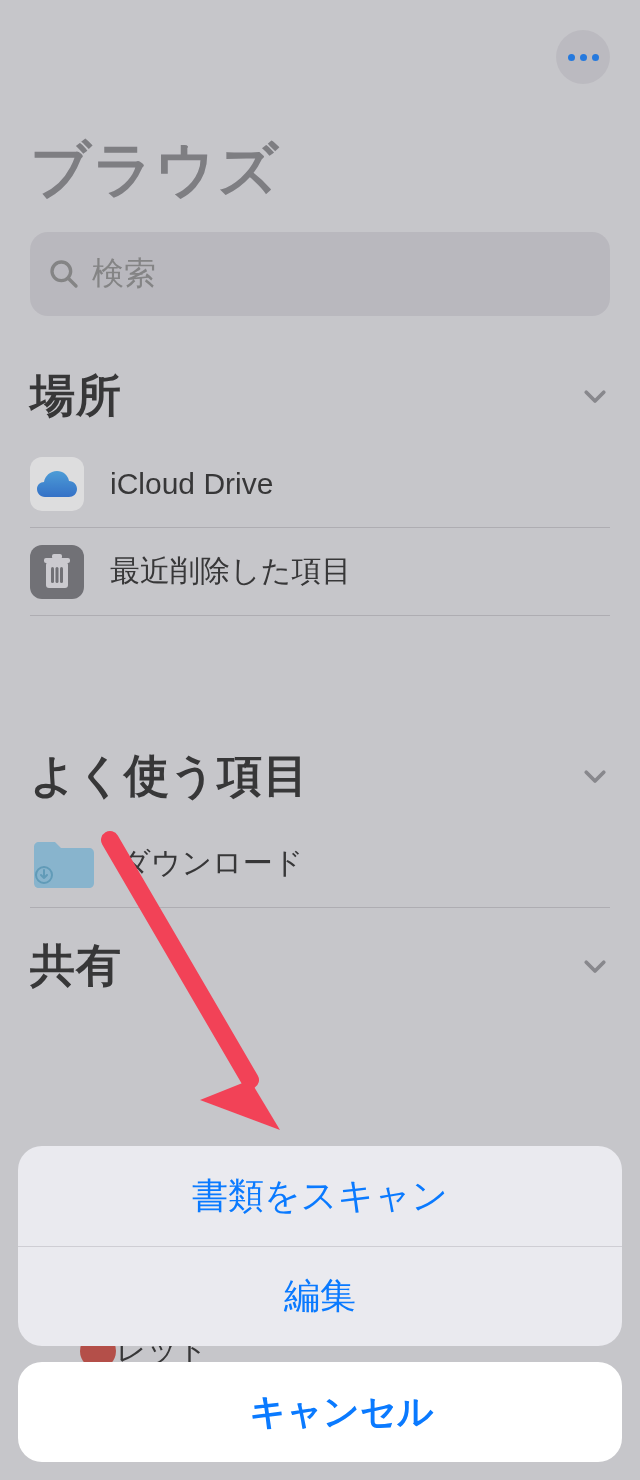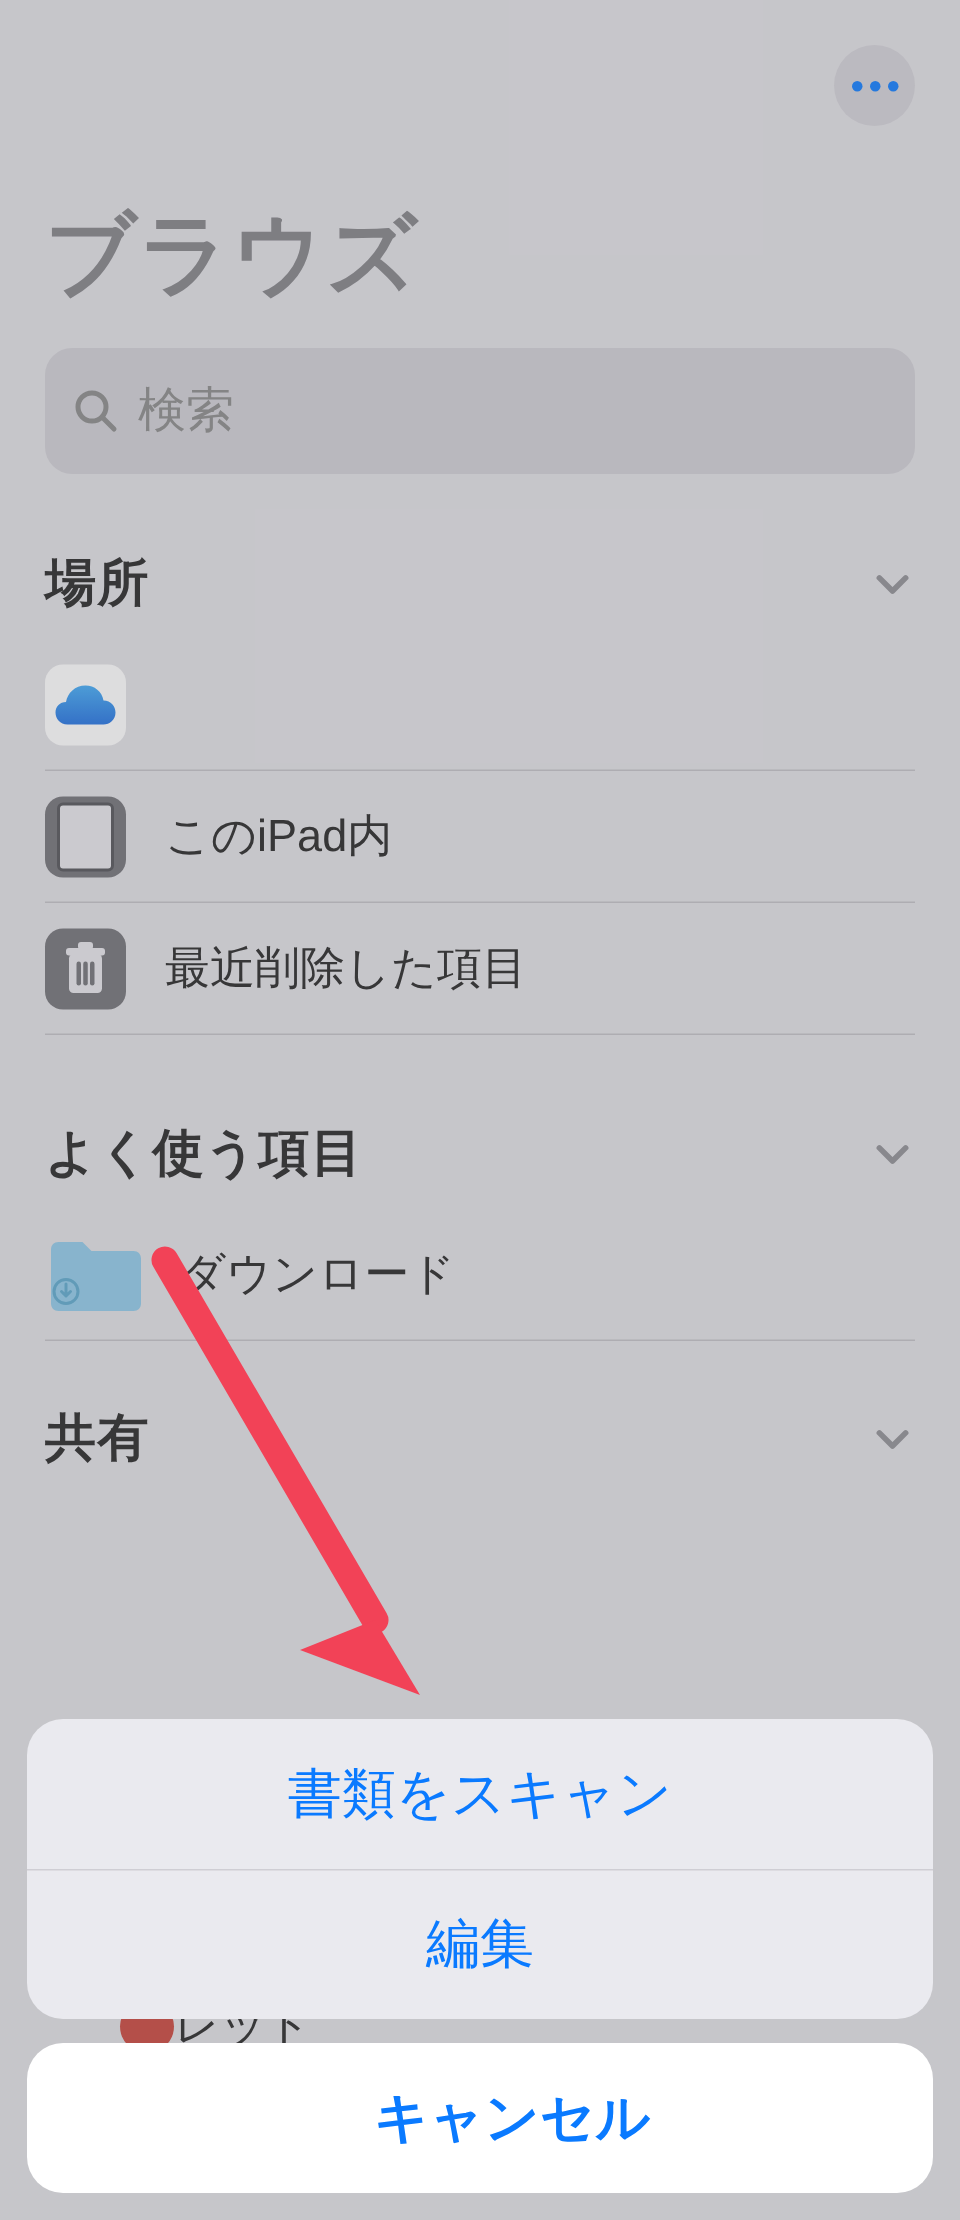--- a/index.html
+++ b/index.html
@@ -56,21 +56,21 @@
     position: absolute;
     left: 30px; right: 30px;
   }
   .section-header {
     display: flex;
     align-items: center;
     justify-content: space-between;
     padding: 6px 0 14px 0;
   }
   .section-title {
-    font-size: 34px;
+    font-size: 45px;
     font-weight: 700;
     color: #222;
     letter-spacing: 1px;
   }
   .chev {
     width: 30px; height: 30px;
     flex: none;
   }
   .row {
     display: flex;
@@ -198,26 +198,21 @@
       <svg width="44" height="30" viewBox="0 0 44 30">
         <path d="M34 28H10C5 28 2 24 2 20c0-4 3-7 7-7 1-6 6-11 13-11 6 0 11 4 12 10 5 0 8 4 8 8 0 5-4 8-8 8z" fill="url(#g)"></path>
         <defs>
             <linearGradient id="g" x1="0" y1="0" x2="0" y2="1">
           <stop offset="0" stop-color="#3fa9f5"></stop>
               <stop offset="1" stop-color="#1e6fe0"></stop>
         </linearGradient>
           </defs>
       </svg>
     </div>
-  </div>
-  <div class="row">
-    <div class="icon-box icon-ipad">
-        <div class="inner"></div>
-      </div>
-    <div class="row-label">このiPad内</div>
+    <div class="row-label">iCloud Drive</div>
   </div>
   <div class="row">
     <div class="icon-box icon-trash">
       <svg width="30" height="36" viewBox="0 0 30 36">
         <rect x="4" y="8" width="22" height="26" rx="3" fill="#e7e6eb"></rect>
         <rect x="2" y="4" width="26" height="5" rx="2" fill="#e7e6eb"></rect>
         <rect x="10" y="0" width="10" height="5" rx="2" fill="#e7e6eb"></rect>
         <rect x="9" y="13" width="3" height="16" rx="1.5" fill="#6f6f74"></rect>
         <rect x="13.5" y="13" width="3" height="16" rx="1.5" fill="#6f6f74"></rect>
         <rect x="18" y="13" width="3" height="16" rx="1.5" fill="#6f6f74"></rect>

